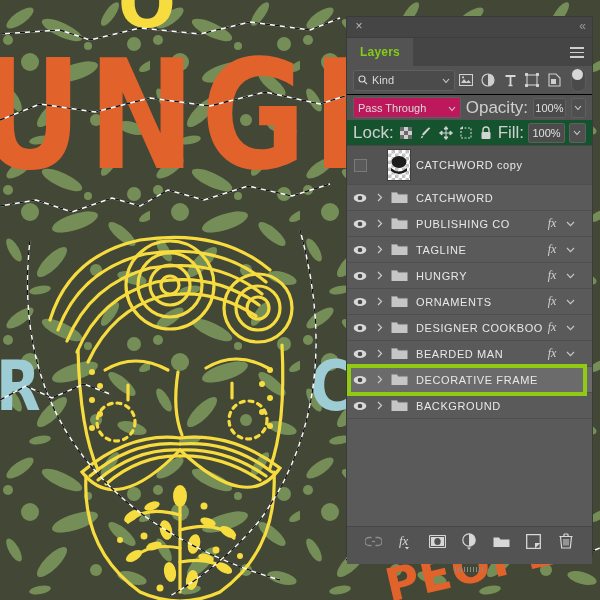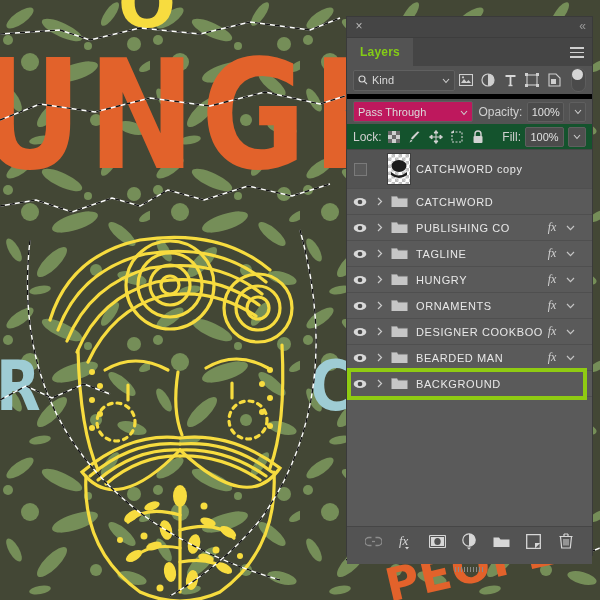--- a/index.html
+++ b/index.html
@@ -70,21 +70,21 @@
   }
   .tab.active{background:#535353;color:#84cc16;font-weight:bold;}
   .panel-menu{
     position:absolute;right:8px;top:9px;width:14px;height:11px;cursor:pointer;
   }
   .panel-menu i{display:block;height:1.6px;background:#cfcfcf;margin-bottom:3px;}
 
   
   .filterrow{
     height:28px;background:#535353;display:flex;align-items:center;
-    padding:0 6px;gap:0px;flex:0 0 auto;border-bottom:5px solid #000000;
+    padding:0 6px;gap:0px;flex:0 0 auto;border-bottom:1px solid #000000;
   }
   .kind-select{
     width:92px;height:19px;background:#4b4b4b;border:1px solid #606060;border-radius:2px;
     display:flex;align-items:center;padding:0 4px;color:#d8d8d8;font-size:11px;cursor:pointer;
     position:relative;
   }
   .kind-select .magnify{margin-right:4px;display:flex;}
   .kind-select .cv{position:absolute;right:4px;}
   .ficon{
     width:22px;height:22px;display:flex;align-items:center;justify-content:center;cursor:pointer;
@@ -100,21 +100,21 @@
 
   
   .blendrow{
     height:25px;background:#535353;display:flex;align-items:center;padding:0 6px;gap:5px;flex:0 0 auto;
   }
   .blend-select{
     width:118px;height:19px;background:#be185d;border:1px solid #5f5f5f;border-radius:2px;
     display:flex;align-items:center;padding:0 4px;color:#dcdcdc;font-size:11px;cursor:pointer;position:relative;
   }
   .blend-select .cv{position:absolute;right:4px;}
-  .lbl{color:#cfcfcf;font-size:12px;white-space:nowrap;}
+  .lbl{color:#cfcfcf;font-size:17px;white-space:nowrap;}
   .numbox{
     width:37px;height:18px;background:#4b4b4b;border:1px solid #5f5f5f;border-radius:2px;
     color:#e0e0e0;font-size:11px;display:flex;align-items:center;justify-content:center;cursor:text;
   }
   .stepper{
     width:16px;height:18px;background:#4f4f4f;border:1px solid #5f5f5f;border-radius:2px;
     display:flex;align-items:center;justify-content:center;cursor:pointer;
   }
 
   
@@ -669,20 +669,42 @@
           </div>
           <div class="layer-name">BEARDED MAN</div>
           <div class="fx-cell">fx</div>
           <div class="fxchev">
             <svg width="9" height="6" viewBox="0 0 9 6">
               <path d="M1 1 L4.5 4.6 L8 1" fill="none" stroke="#c4c4c4" stroke-width="1.2"></path>
             </svg>
           </div>
           <div class="pad-right"></div>
         </div>
+        <div class="layer-row selected">
+          <div class="eye-cell">
+            <svg width="14" height="10" viewBox="0 0 14 10">
+              <ellipse cx="7" cy="5" rx="6.3" ry="4" fill="#d9d9d9"></ellipse>
+              <circle cx="7" cy="5" r="2.3" fill="#4a4a4a"></circle>
+            </svg>
+          </div>
+          <div class="disc-cell">
+            <svg width="6" height="9" viewBox="0 0 6 9">
+              <path d="M1 1 L4.5 4.5 L1 8" fill="none" stroke="#cacaca" stroke-width="1.2"></path>
+            </svg>
+          </div>
+          <div class="thumb-cell">
+            <svg class="folder-ic" viewBox="0 0 17 13">
+              <path d="M0.5 1.5 L6 1.5 L7.2 3.4 L16.5 3.4 L16.5 12 L0.5 12 Z" fill="#c6c6c6"></path>
+              <path d="M0.5 1.5 L6 1.5 L7.2 3.4 L16.5 3.4" fill="none" stroke="#9c9c9c" stroke-width="0.8"></path>
+            </svg>
+          </div>
+          <div class="layer-name">DECORATIVE FRAME</div>
+          <div style="width: 36px; flex: 0 0 auto;"></div>
+          <div class="pad-right"></div>
+        </div>
         <div class="layer-row">
           <div class="eye-cell">
             <svg width="14" height="10" viewBox="0 0 14 10">
               <ellipse cx="7" cy="5" rx="6.3" ry="4" fill="#d9d9d9"></ellipse>
               <circle cx="7" cy="5" r="2.3" fill="#4a4a4a"></circle>
             </svg>
           </div>
           <div class="disc-cell">
             <svg width="6" height="9" viewBox="0 0 6 9">
               <path d="M1 1 L4.5 4.5 L1 8" fill="none" stroke="#cacaca" stroke-width="1.2"></path>

